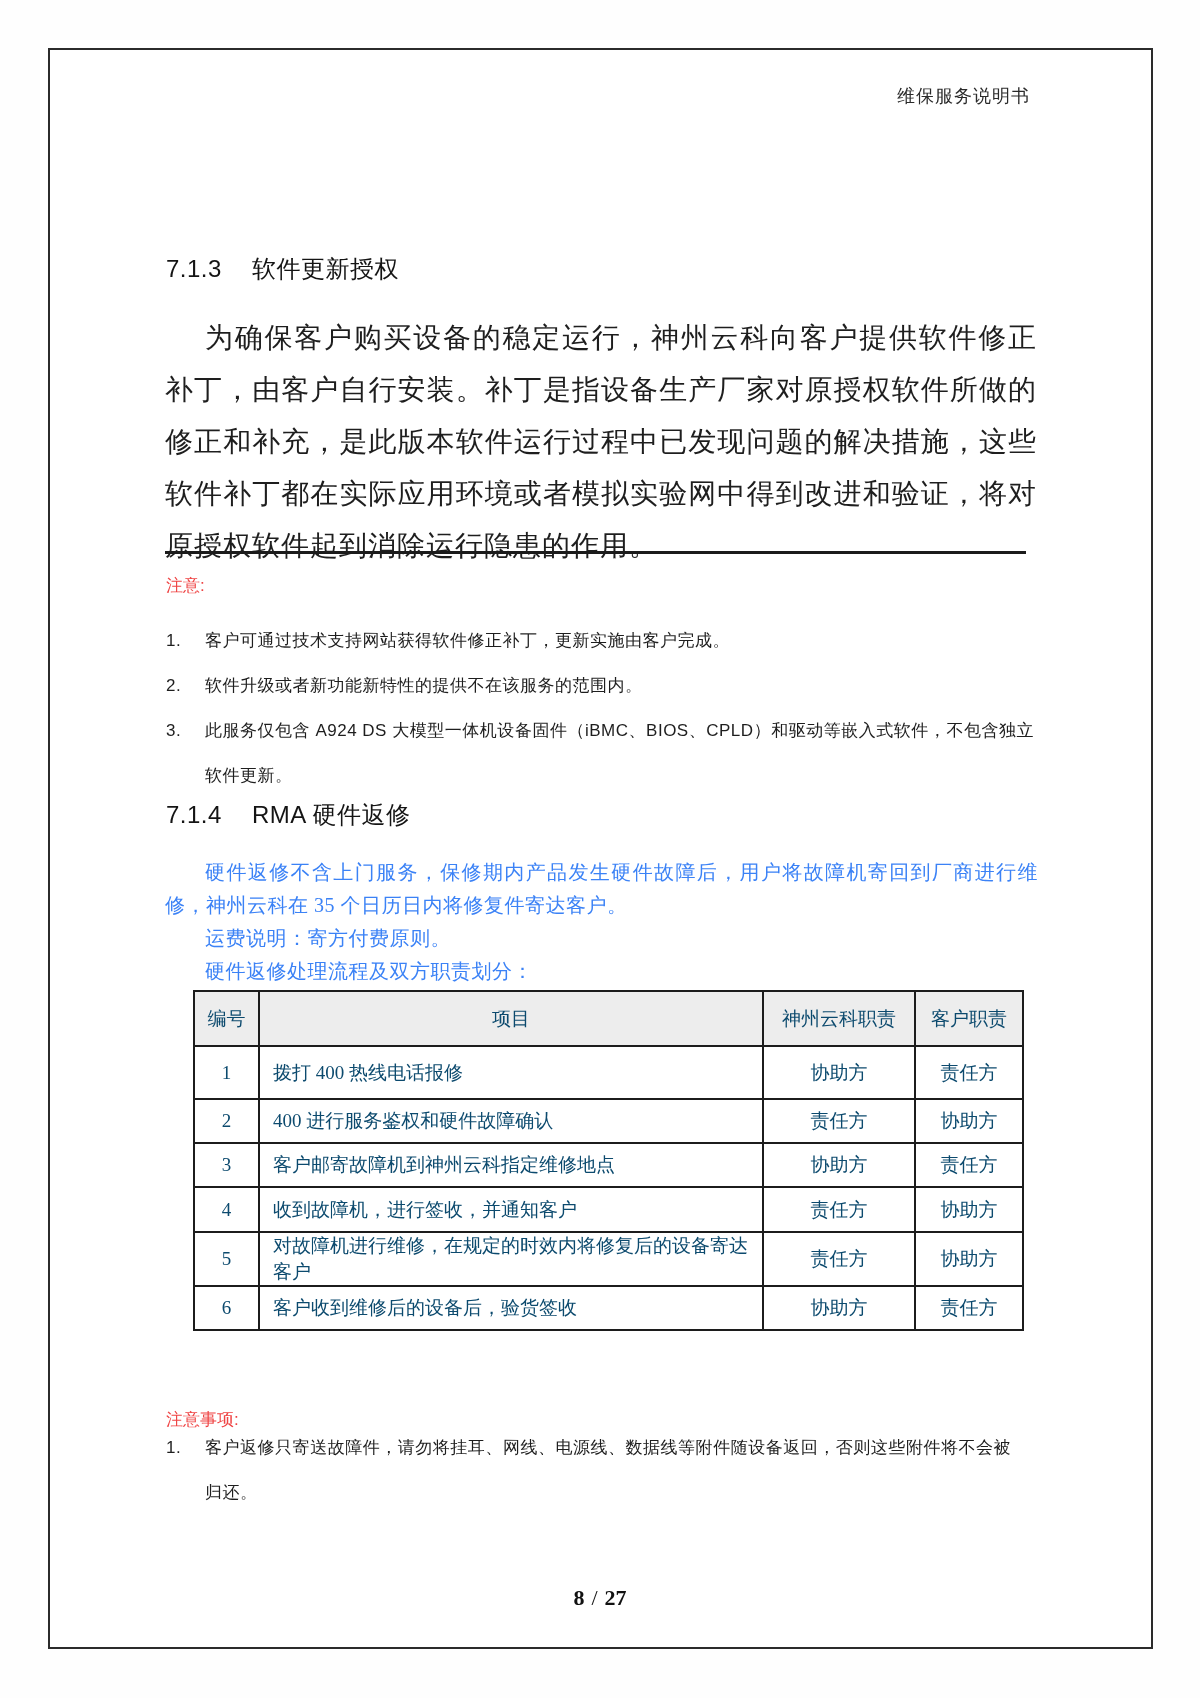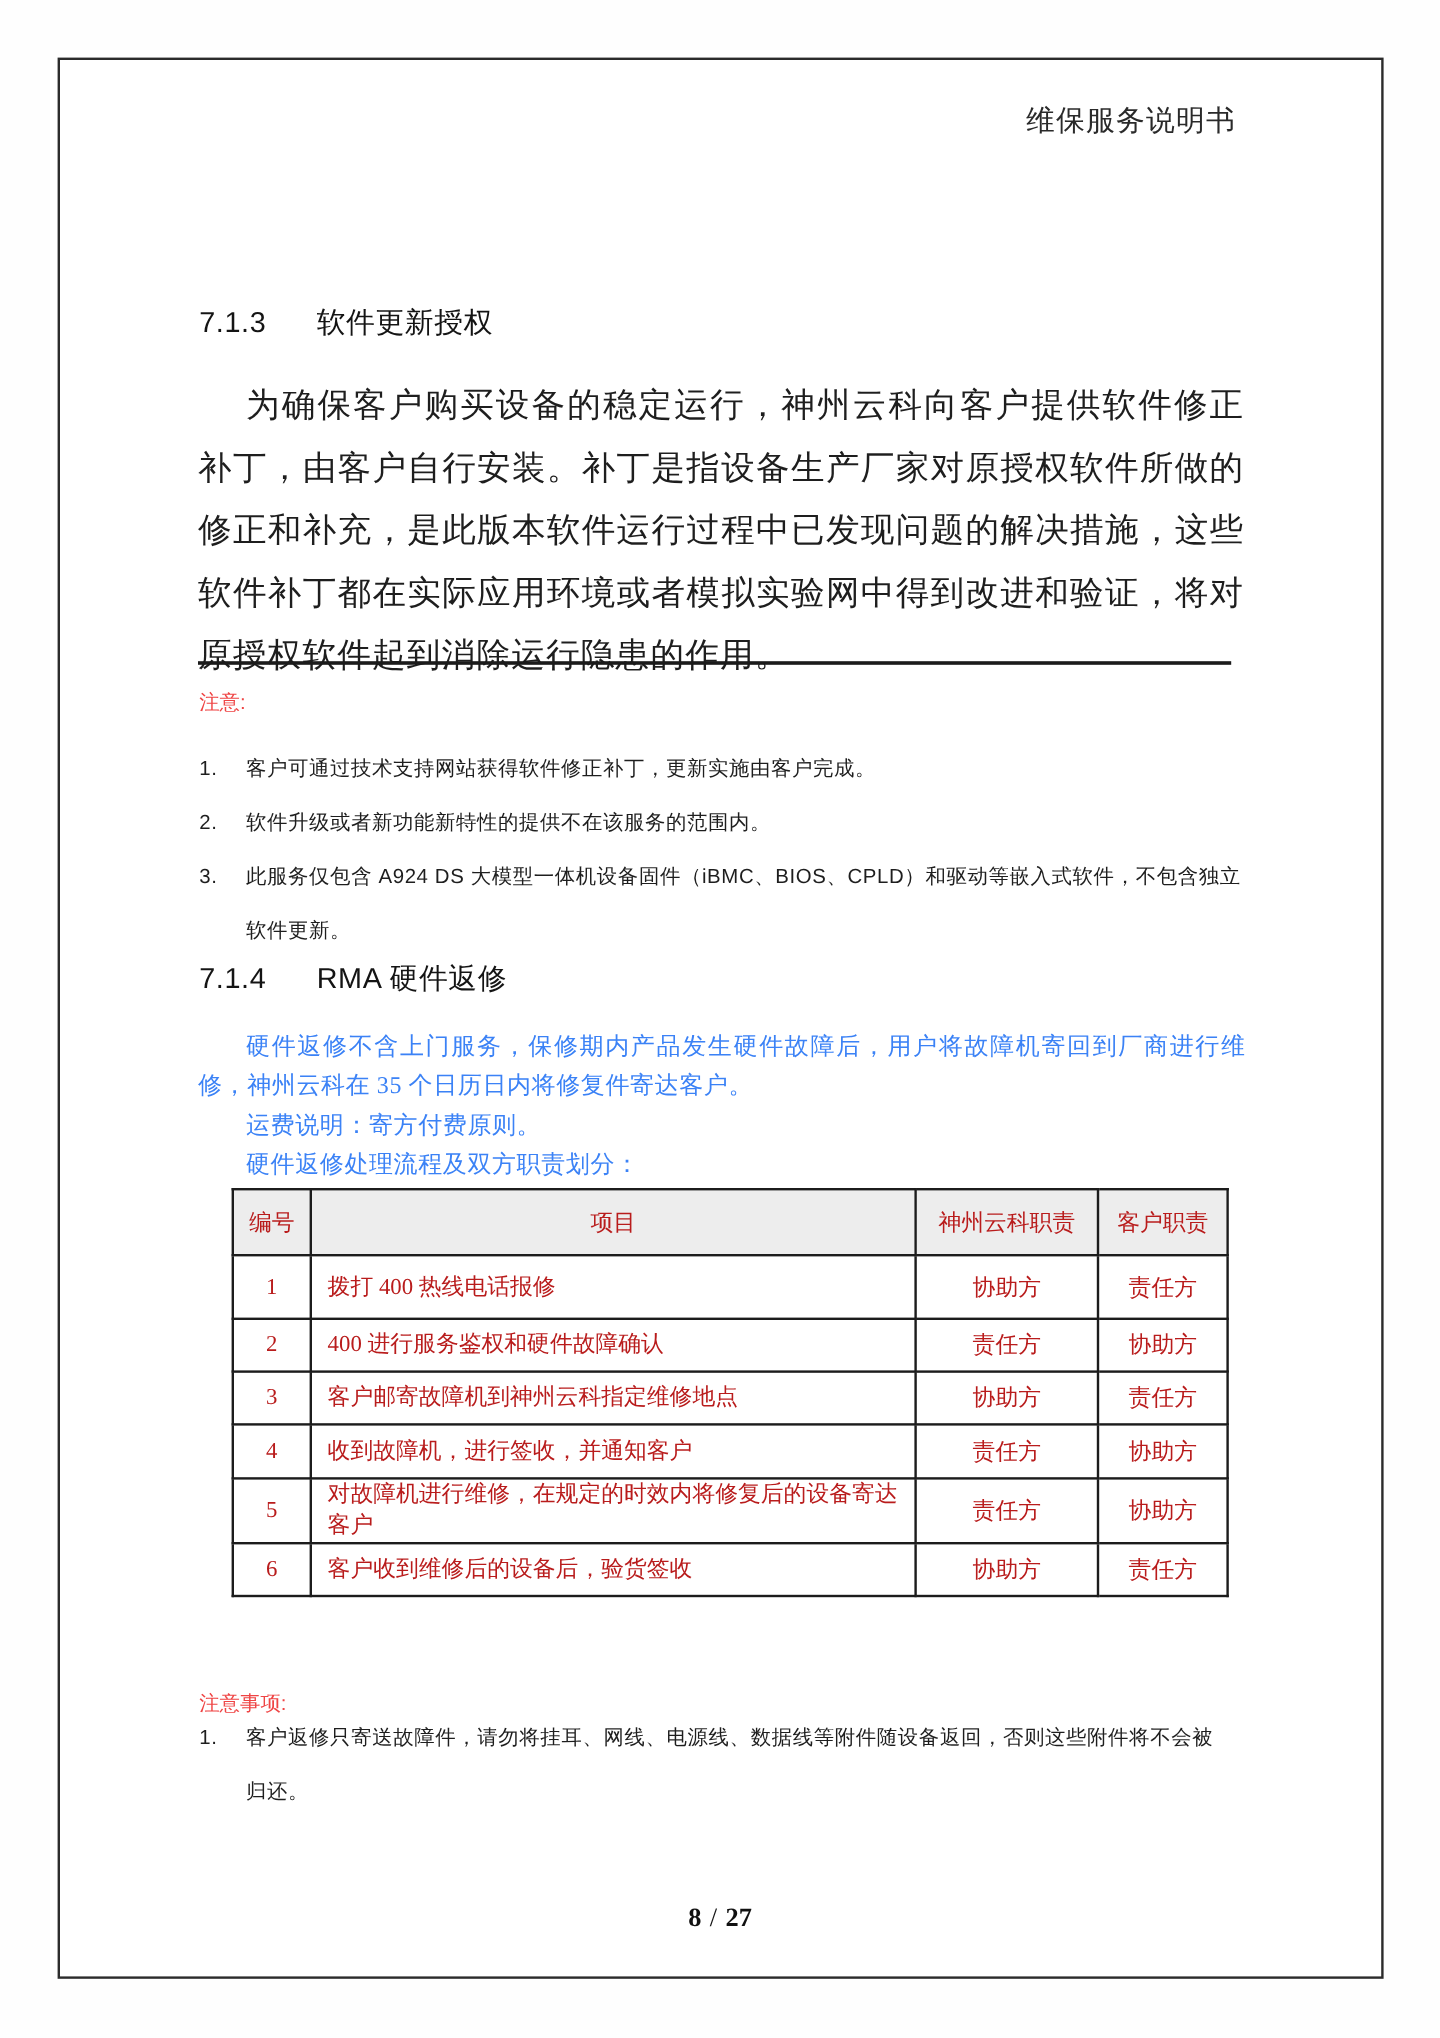--- a/index.html
+++ b/index.html
@@ -3,29 +3,29 @@
 <meta charset="utf-8">
 <style>
   html,body{margin:0;padding:0;background:#ffffff;}
   .page{position:relative;width:1200px;height:1698px;background:#fefefe;overflow:hidden;
         font-family:"Liberation Sans","DejaVu Sans",sans-serif;color:#1e1e1e;}
   .frame{position:absolute;left:48px;top:48px;width:1101px;height:1597px;
          border:2px solid #2b2b2b;background:#ffffff;}
   .abs{position:absolute;}
   .serif{font-family:"Liberation Serif","DejaVu Serif",serif;}
 
-  .doc-header{top:84px;left:0;width:1030px;text-align:right;font-size:24px;
+  .doc-header{top:84px;left:0;width:1030px;text-align:right;font-size:18px;
               letter-spacing:1px;color:#2a2a2a;}
 
   .intro-p{left:205px;font-size:19px;letter-spacing:0.5px;}
   .intro-p1{top:141px;}
   .intro-p2{top:195px;}
 
   .sec-heading{left:166px;font-size:24px;font-weight:500;color:#141414;letter-spacing:0.5px;}
-  .sec-heading .h-title{margin-left:42px;}
+  .sec-heading .h-title{margin-left:30px;}
   .h-713{top:253px;}
   .h-714{top:799px;}
 
   .body-713{top:312px;left:165px;width:872px;font-size:28px;line-height:52px;
             text-indent:40px;text-align:justify;text-align-last:left;letter-spacing:1px;
             word-break:break-all;}
 
   .rule{top:551px;left:165px;width:861px;height:3px;background:#1b1b1b;}
 
   .note-label{left:166px;font-size:17px;font-weight:normal;color:#ef4444;}
@@ -39,21 +39,21 @@
   .note-list li{position:relative;padding-left:39px;word-break:break-all;text-align:justify;
                 text-align-last:left;}
   .note-list .num{position:absolute;left:0;top:0;}
 
   .rma-paras{top:856px;left:165px;width:873px;}
   .rma-paras p{margin:0;font-size:20px;line-height:33px;text-indent:40px;
                text-align:justify;text-align-last:left;word-break:break-all;
                letter-spacing:0.5px;color:#3b82f6;}
 
   table.rma{top:990px;left:193px;width:829px;border-collapse:collapse;table-layout:fixed;
-            font-size:19px;color:#b91c1c;}
+            font-size:19px;color:#0c4a6e;}
   table.rma th,table.rma td{border:2px solid #1c1c1c;padding:0 4px;font-weight:normal;
             overflow:hidden;}
   table.rma th{background:#ededed;text-align:center;height:53px;}
   table.rma td{text-align:center;}
   table.rma td.item{text-align:left;padding-left:13px;line-height:26px;word-break:break-all;}
   .rh1{height:53px;} .rh2{height:44px;} .rh3{height:44px;} .rh4{height:45px;}
   .rh5{height:54px;} .rh6{height:44px;}
 
   .page-num{top:1585px;left:0;width:1200px;text-align:center;font-size:22px;color:#111;}
   .page-num .b{font-weight:bold;}

